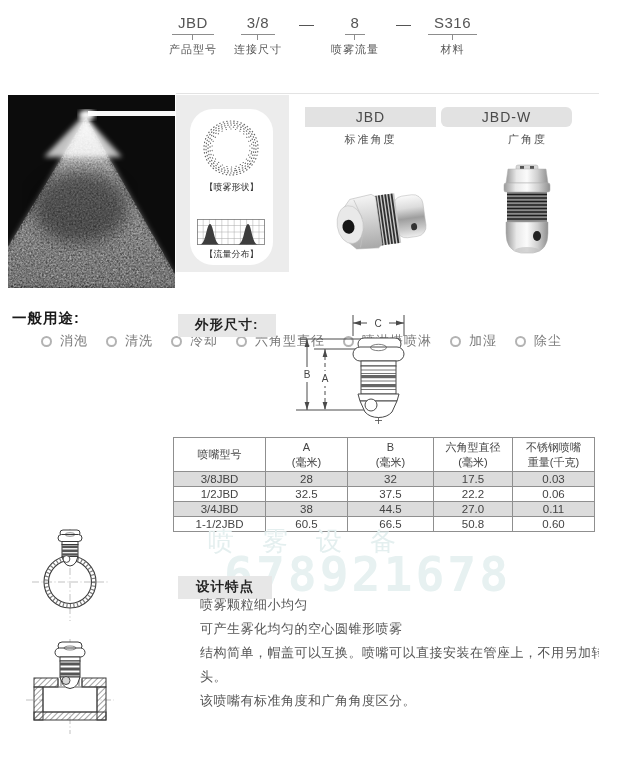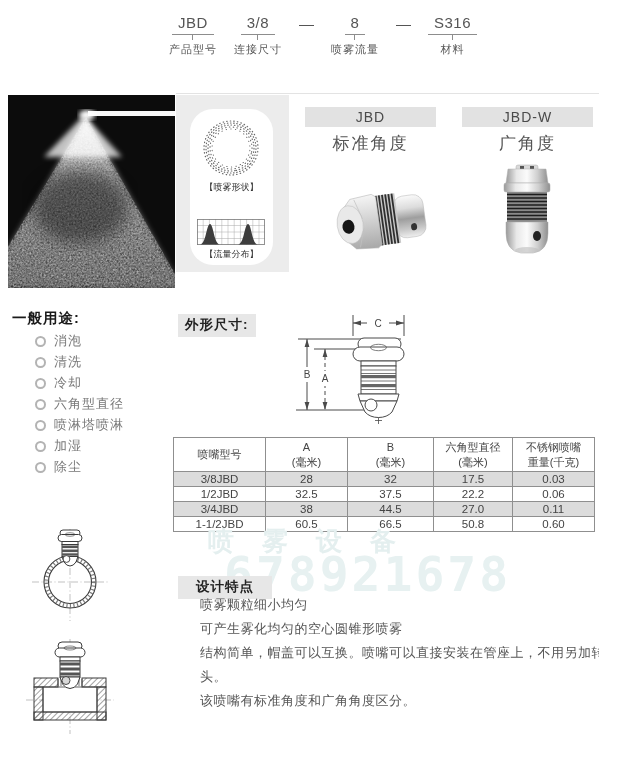--- a/index.html
+++ b/index.html
@@ -24,52 +24,52 @@
   .shape-panel{position:absolute;left:176px;top:95px;width:113px;height:177px;background:#ececec;}
   .shape-box{position:absolute;left:14px;top:14px;width:83px;height:156px;background:#fff;border-radius:23px;}
   .ring-svg{position:absolute;left:6px;top:4px;}
   .caption{position:absolute;width:100%;text-align:center;font-size:9px;color:#333;}
   .cap1{top:72px;} .cap2{top:139px;}
   .dist-svg{position:absolute;left:7px;top:110px;}
 
   .variant-bar{position:absolute;top:107px;height:20px;width:131px;background:#e2e2e2;
                display:flex;align-items:center;justify-content:center;
                font-size:14px;color:#4a4a4a;letter-spacing:1px;}
-  .v1{left:305px;} .v2{left:462px;}
+  .v1{left:305px;} .v2{left:441px;border-radius:6px;}
   .variant-angle{position:absolute;top:132px;width:131px;text-align:center;
-                 font-size:17px;color:#555;letter-spacing:2px;}
+                 font-size:11px;color:#555;letter-spacing:2px;}
   .va1{left:305px;} .va2{left:462px;}
   .photo1{position:absolute;left:333px;top:182px;}
   .photo2{position:absolute;left:492px;top:163px;}
 
   
   .usage-title{position:absolute;left:12px;top:309px;font-size:14.5px;font-weight:bold;
                color:#1a1a1a;letter-spacing:1px;}
-  .usage-list{position:absolute;left:35px;top:334px;display:flex;flex-direction:column;gap:7px;}
+  .usage-list{position:absolute;left:41px;top:334px;display:flex;flex-direction:row;gap:18px;}
   .usage-item{display:flex;align-items:center;gap:8px;height:14px;}
   .bullet{width:7px;height:7px;border:2px solid #b3b3b3;border-radius:50%;background:#fff;flex:none;}
   .usage-label{font-size:13px;color:#777;letter-spacing:1px;white-space:nowrap;}
 
   
   .dim-title{position:absolute;left:178px;top:314px;background:#e7e7e7;font-size:13.5px;
-             font-weight:bold;color:#222;padding:2px 7px 3px;letter-spacing:1px;}
+             font-weight:bold;color:#222;padding:2px 17px 3px;letter-spacing:1px;}
   .dim-svg{position:absolute;left:270px;top:300px;}
 
   
   .spec-table{position:absolute;left:173px;top:437px;border-collapse:collapse;
               table-layout:fixed;width:421px;}
   .spec-table th,.spec-table td{border:1px solid #8f8f8f;text-align:center;
               vertical-align:middle;padding:0;font-weight:normal;}
   .spec-table th{height:33px;font-size:11px;line-height:1.35;color:#444;}
   .spec-table td{height:14px;font-size:11.5px;color:#444;}
   tr.alt{background:#dcdcdc;}
 
   
   .watermark1{position:absolute;left:208px;top:524px;font-size:26px;letter-spacing:28px;
-              color:#e4efef;font-weight:bold;pointer-events:none;white-space:nowrap;}
+              color:#e4efef;font-weight:normal;pointer-events:none;white-space:nowrap;}
   .watermark2{position:absolute;left:224px;top:546px;font-size:48px;letter-spacing:3px;
               color:#e7f1f1;font-weight:bold;pointer-events:none;white-space:nowrap;
               font-family:"DejaVu Sans Mono","Liberation Mono",monospace;}
 
   
   .design-title{position:absolute;left:178px;top:576px;background:#e7e7e7;font-size:13.5px;
                 font-weight:bold;color:#222;padding:2px 18px 3px;letter-spacing:1px;}
   .design-lines{position:absolute;left:200px;top:593px;width:435px;}
   .design-line{font-size:13px;color:#555;line-height:24px;letter-spacing:.5px;}
 

